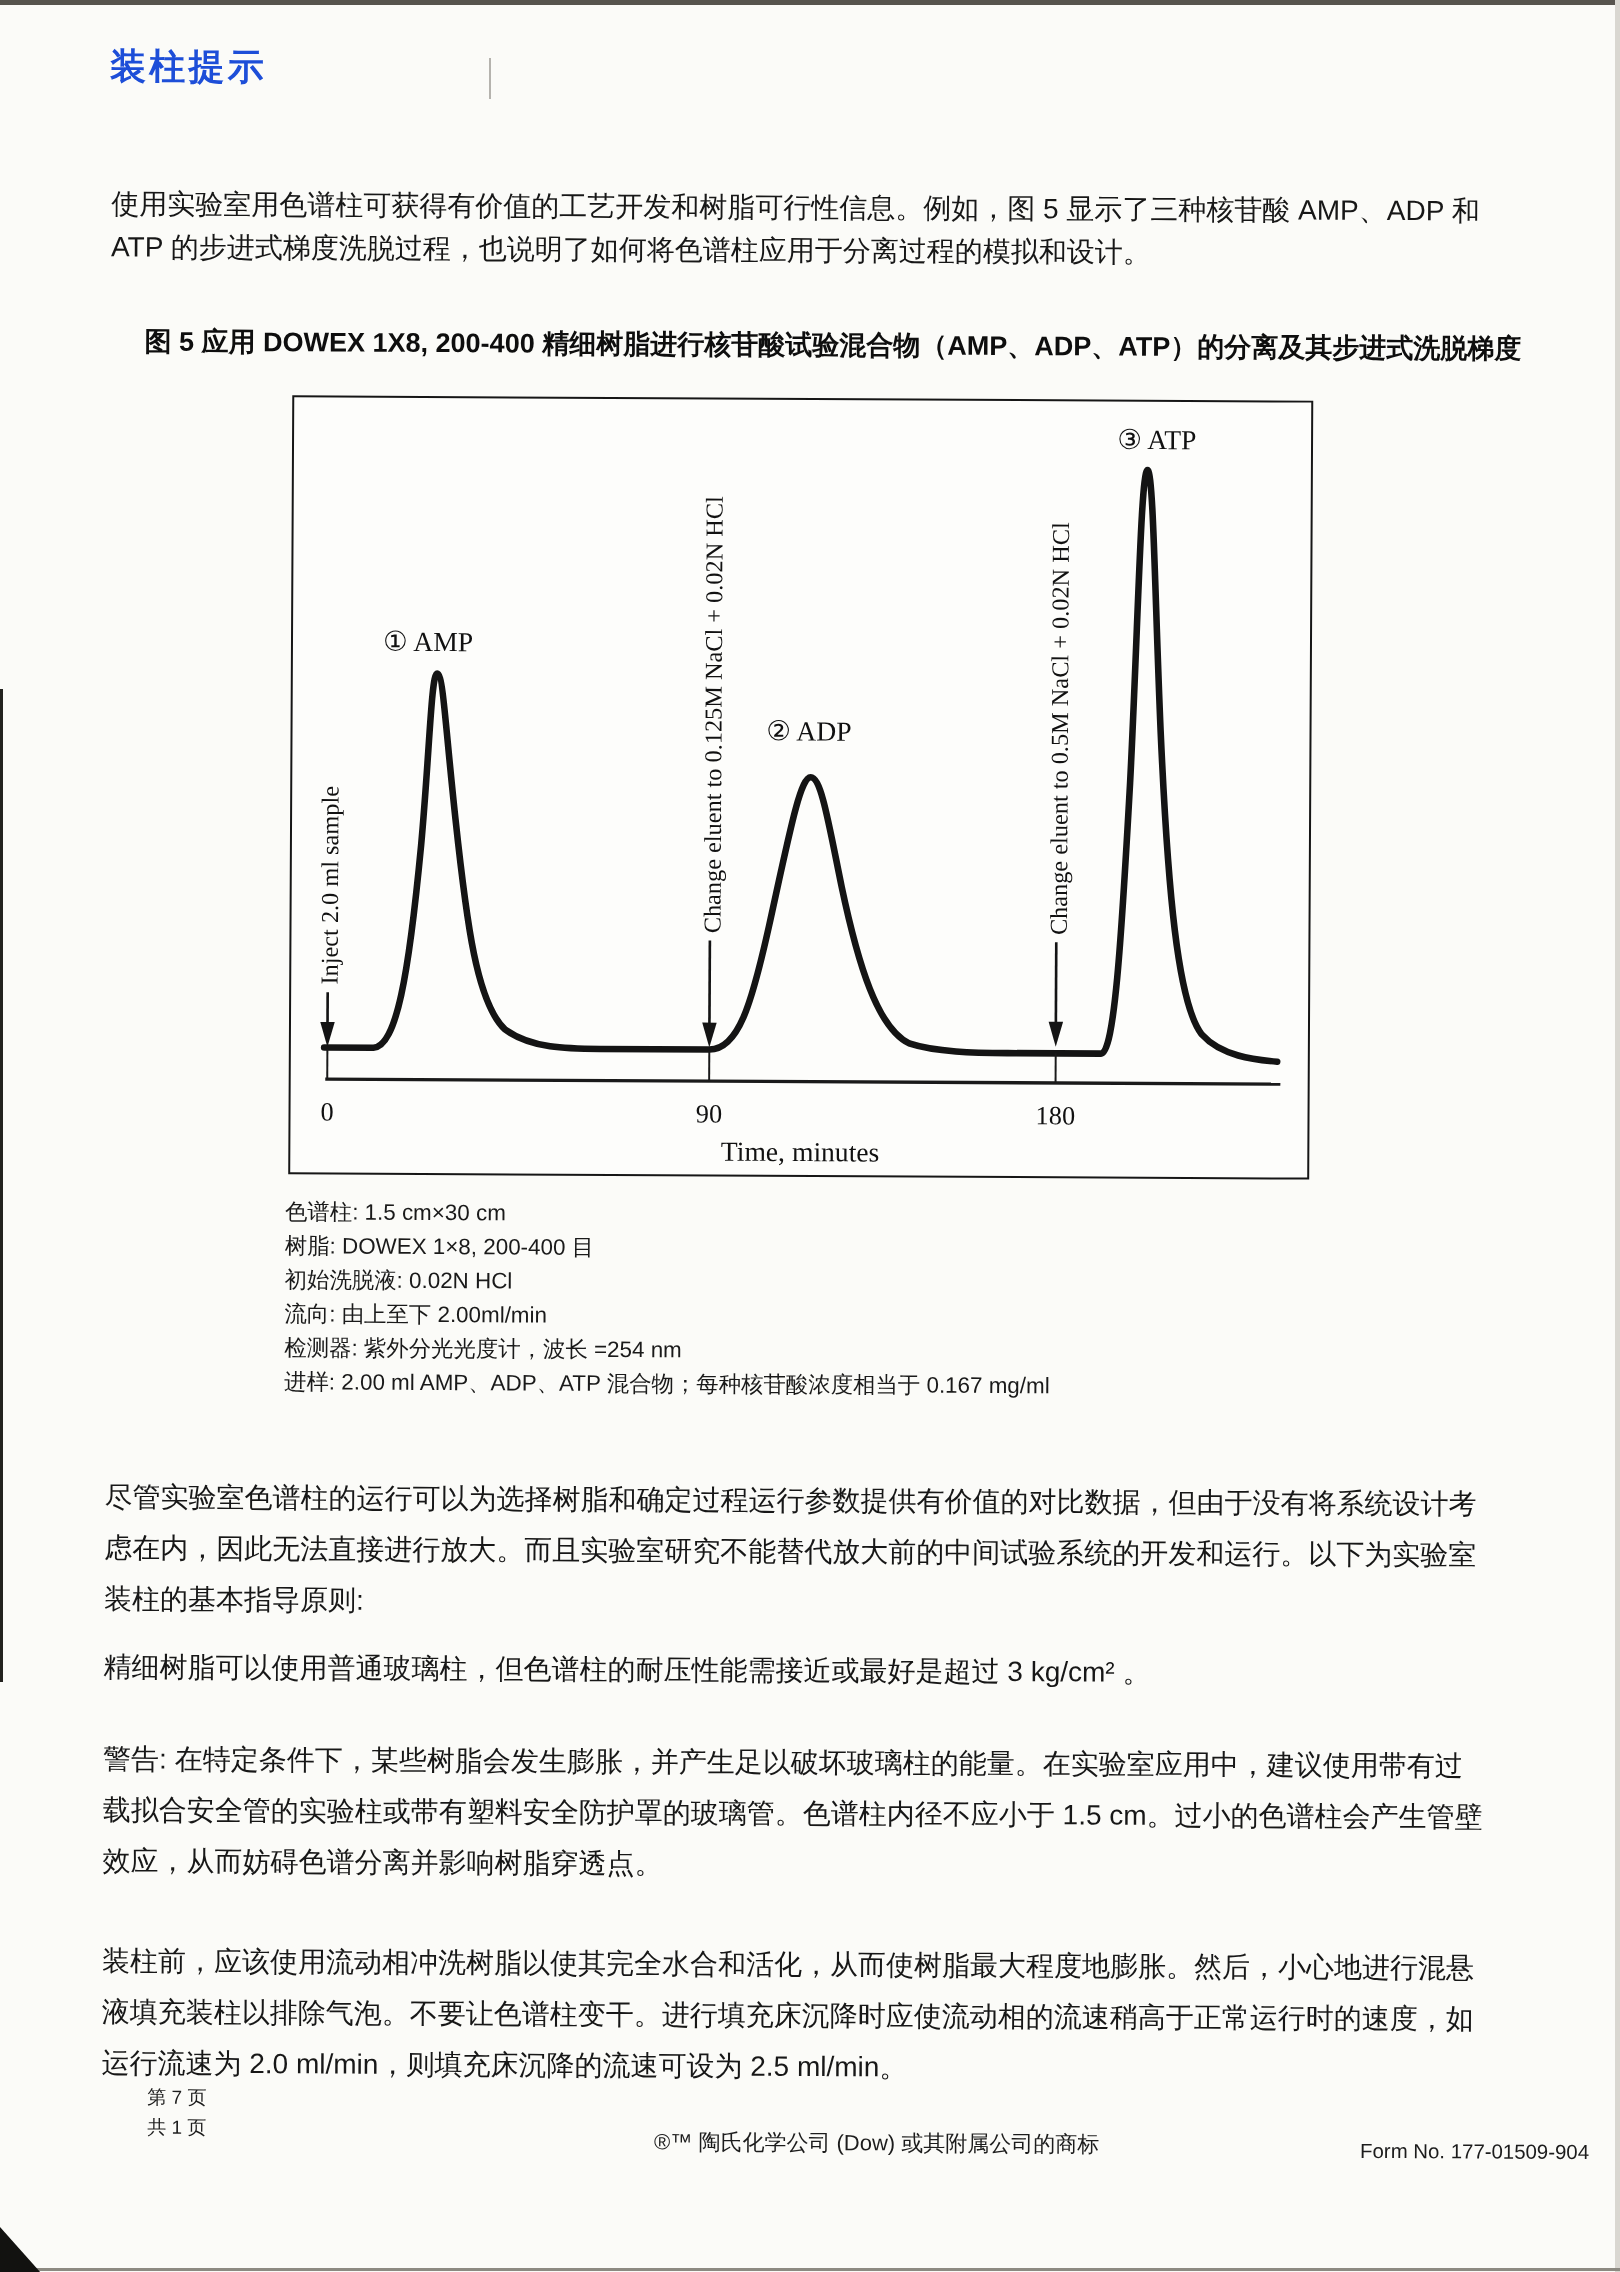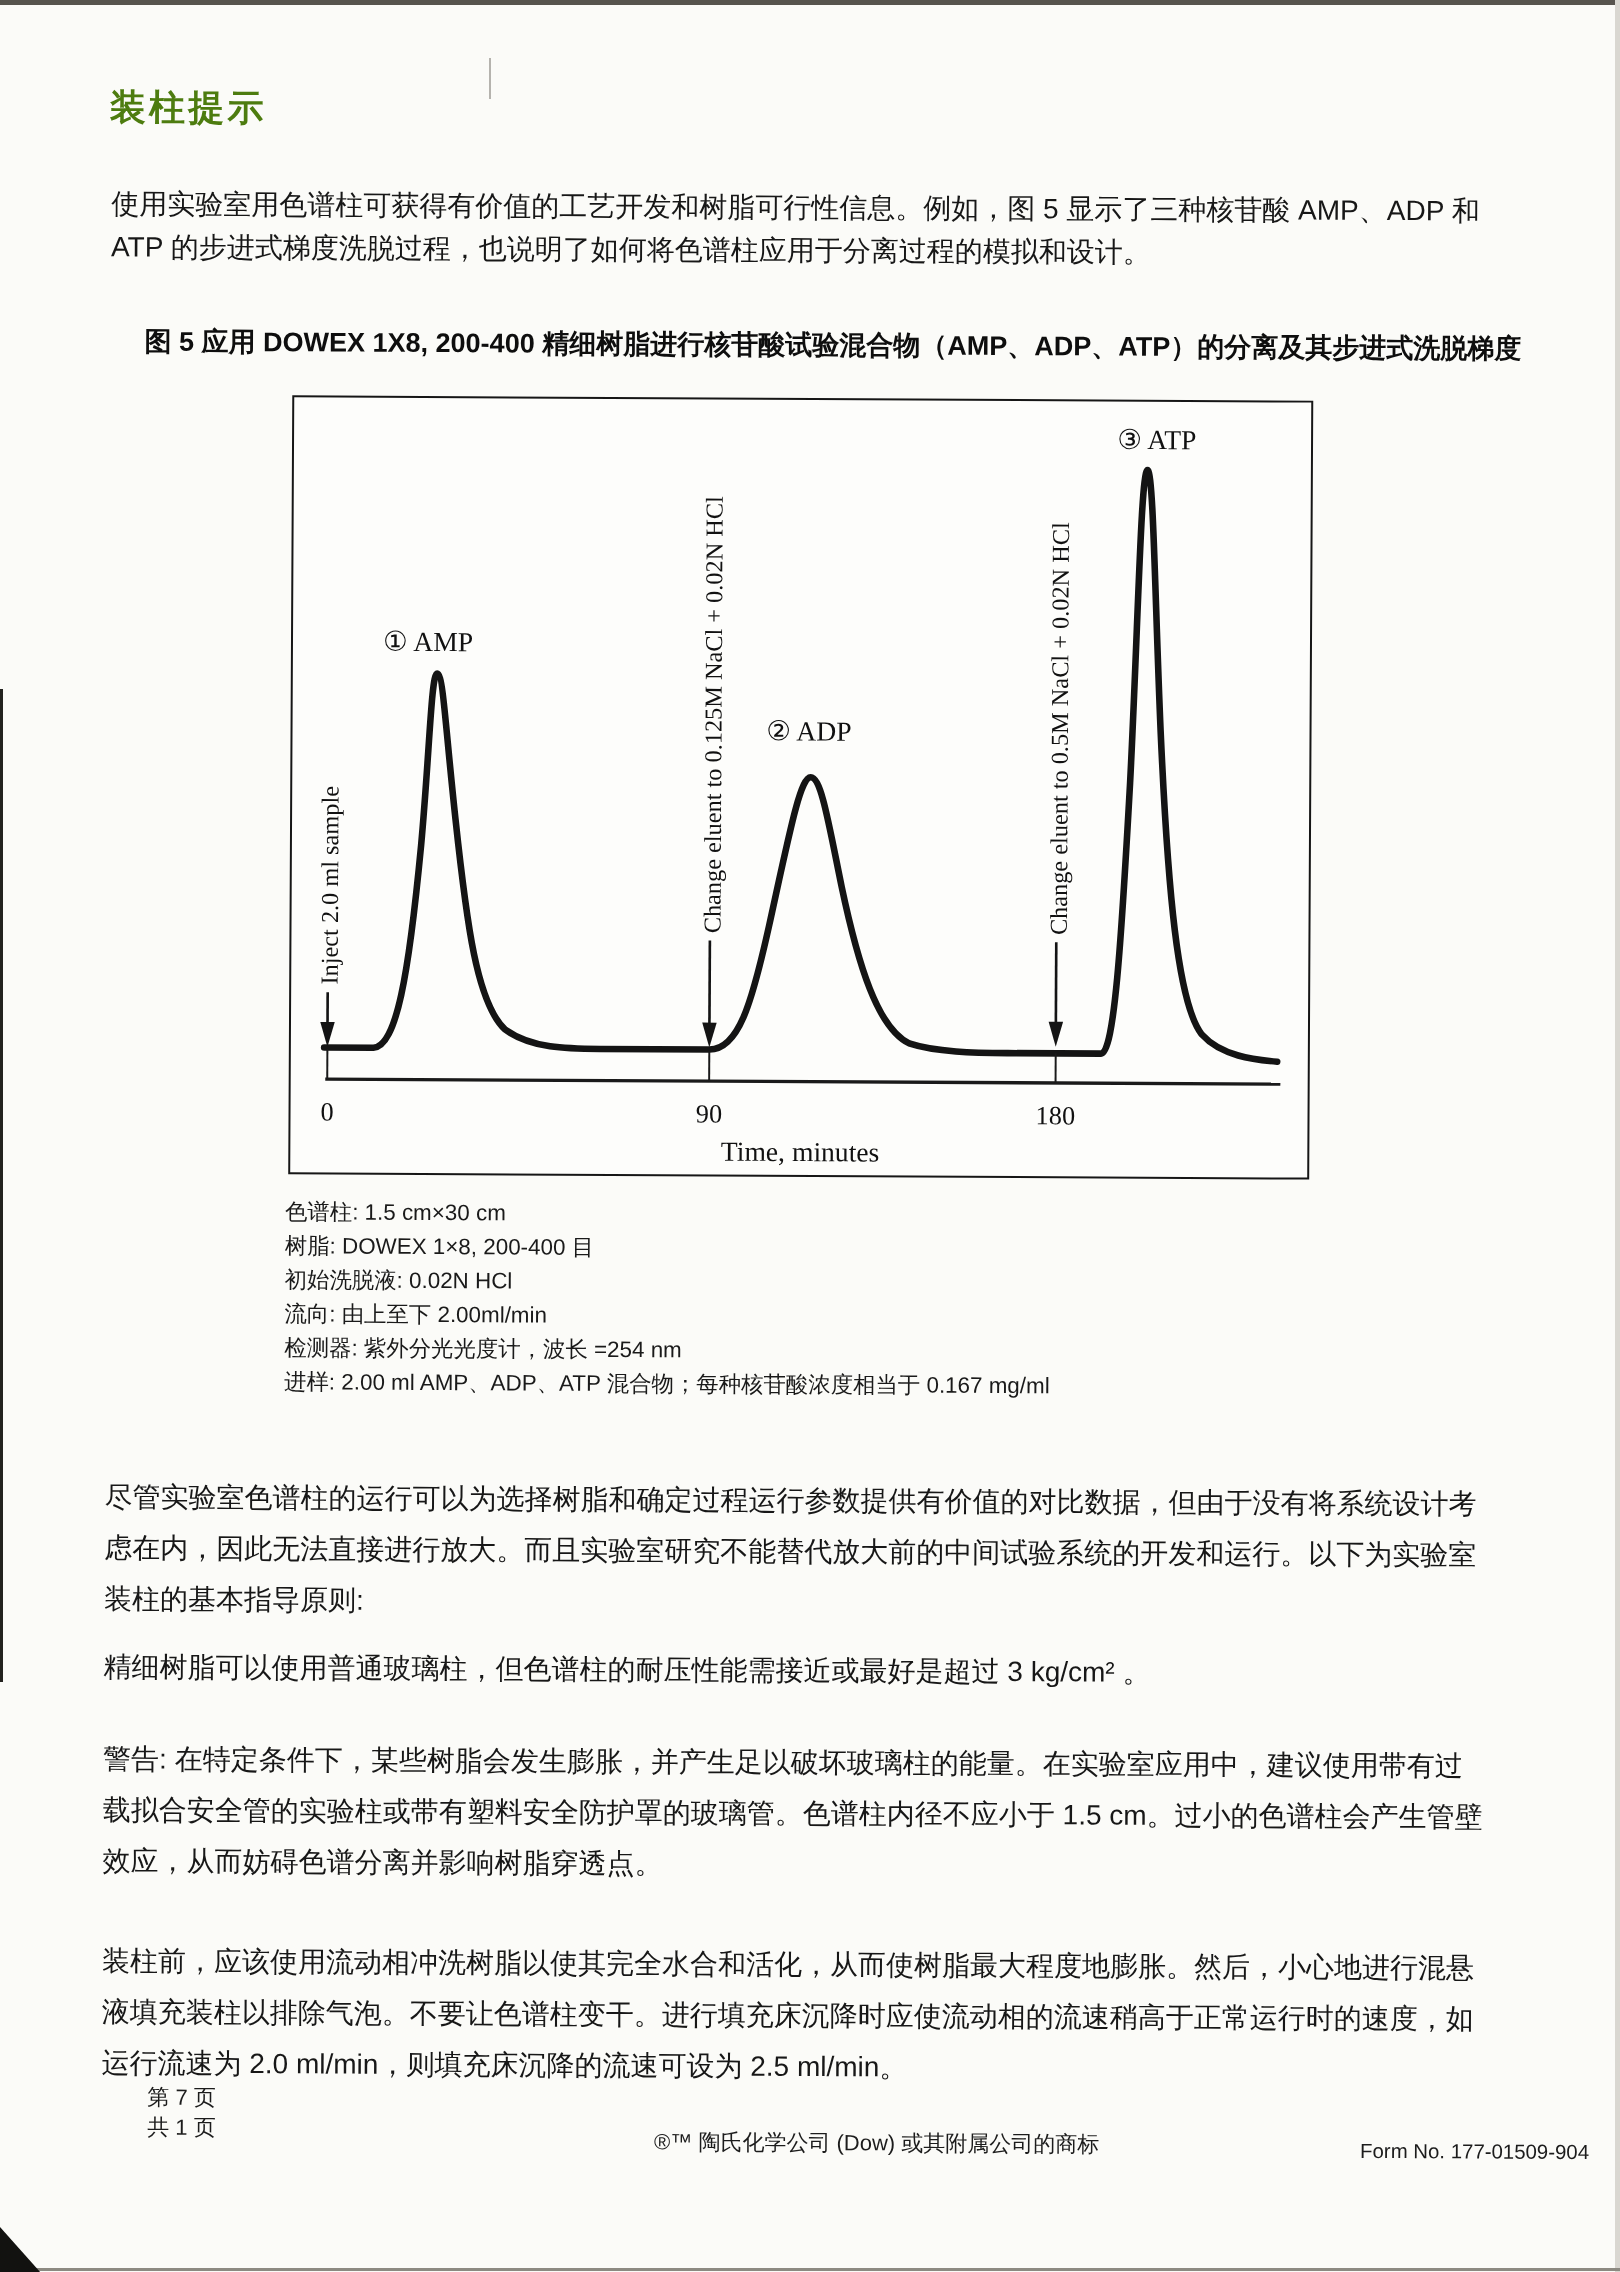--- a/index.html
+++ b/index.html
@@ -1,34 +1,34 @@
 <!DOCTYPE html>
 <html style="font-size:10.5px"><head>
 <meta charset="utf-8">
 <style>
   html,body{margin:0;padding:0;background:#e6e4df;}
   .page{position:relative;width:1620px;height:2273px;background:#fbfbf8;overflow:hidden;
         font-family:"Liberation Sans",sans-serif;color:#141414;}
   .content{position:absolute;left:0;top:0;right:0;bottom:0;transform:rotate(0.3deg);transform-origin:50% 45%;}
   .abs{position:absolute;}
   .line{white-space:nowrap;}
-  .doc-title{left:105px;top:46px;font-size:36px;font-weight:bold;letter-spacing:3.3px;color:#4d7c0f;margin-top:41px;}
+  .doc-title{left:105px;top:46px;font-size:36px;font-weight:bold;letter-spacing:3.3px;color:#1d4ed8;}
   .para{color:#171717;font-size:28px;}
   .para .line{line-height:51px;}
   .intro{left:107px;top:186px;}
   .intro .line{line-height:43px;}
   .fig-title{left:141px;top:327px;font-size:27px;font-weight:bold;white-space:nowrap;color:#0e0e0e;}
   .chart-box{left:289px;top:398px;width:1017px;height:775px;border:2px solid #161616;background:#fdfdfb;}
   .caption{left:286px;top:1198px;font-size:22.4px;color:#1a1a1a;}
   .caption .line{line-height:34px;}
   .p-guideline{left:107px;top:1475px;}
   .p-pressure{left:107px;top:1645px;}
   .p-warning{left:107px;top:1737px;}
   .p-packing{left:107px;top:1939px;}
-  .footer-page{left:153px;top:2086px;font-size:22px;color:#1c1c1c;}
+  .footer-page{left:153px;top:2086px;font-size:19px;color:#1c1c1c;}
   .footer-page .line{line-height:30px;}
   .footer-tm{left:660px;top:2128px;font-size:22px;color:#1c1c1c;white-space:nowrap;}
   .footer-form{left:1366px;top:2137px;font-size:20.4px;color:#1c1c1c;white-space:nowrap;}
   
   .art-top{left:0;top:0;width:1620px;height:4.6px;background:#57544e;}
   .art-right{left:1615px;top:0;width:5.3px;height:2273px;background:#d9d7d1;}
   .art-left{left:0;top:689px;width:3.3px;height:993px;background:#23221f;}
   .art-bottom{left:0;top:2268px;width:1620px;height:2.6px;background:#8d8a82;}
   .art-corner{left:0;top:2227px;width:0;height:0;border-bottom:46px solid #121210;border-right:41px solid transparent;}
   .art-smudge{left:489px;top:58px;width:2px;height:41px;background:#b5b3ae;}

